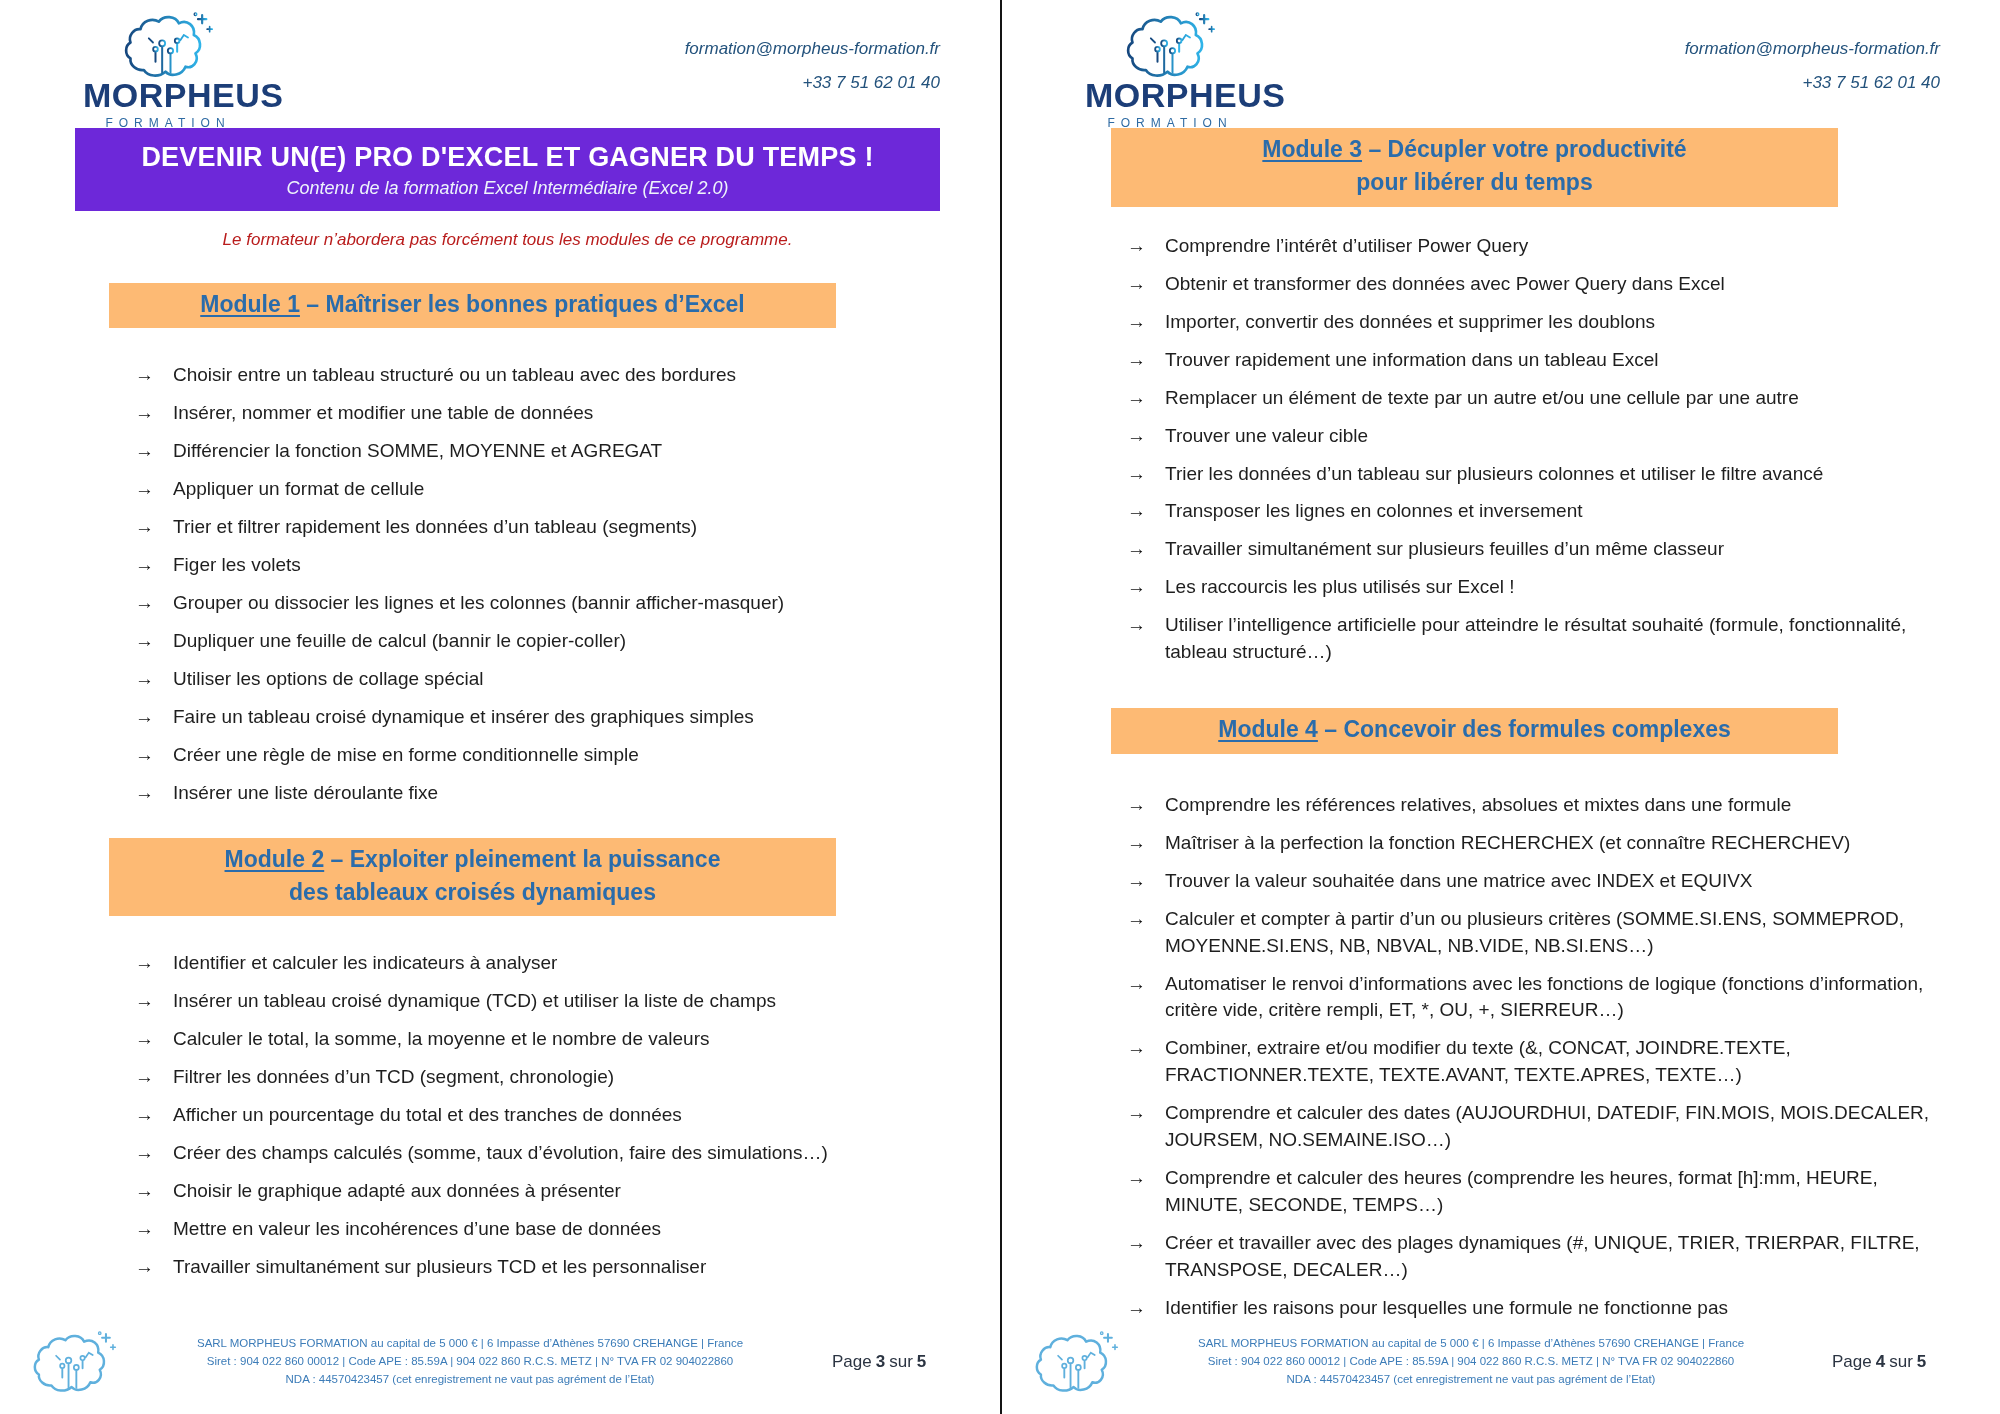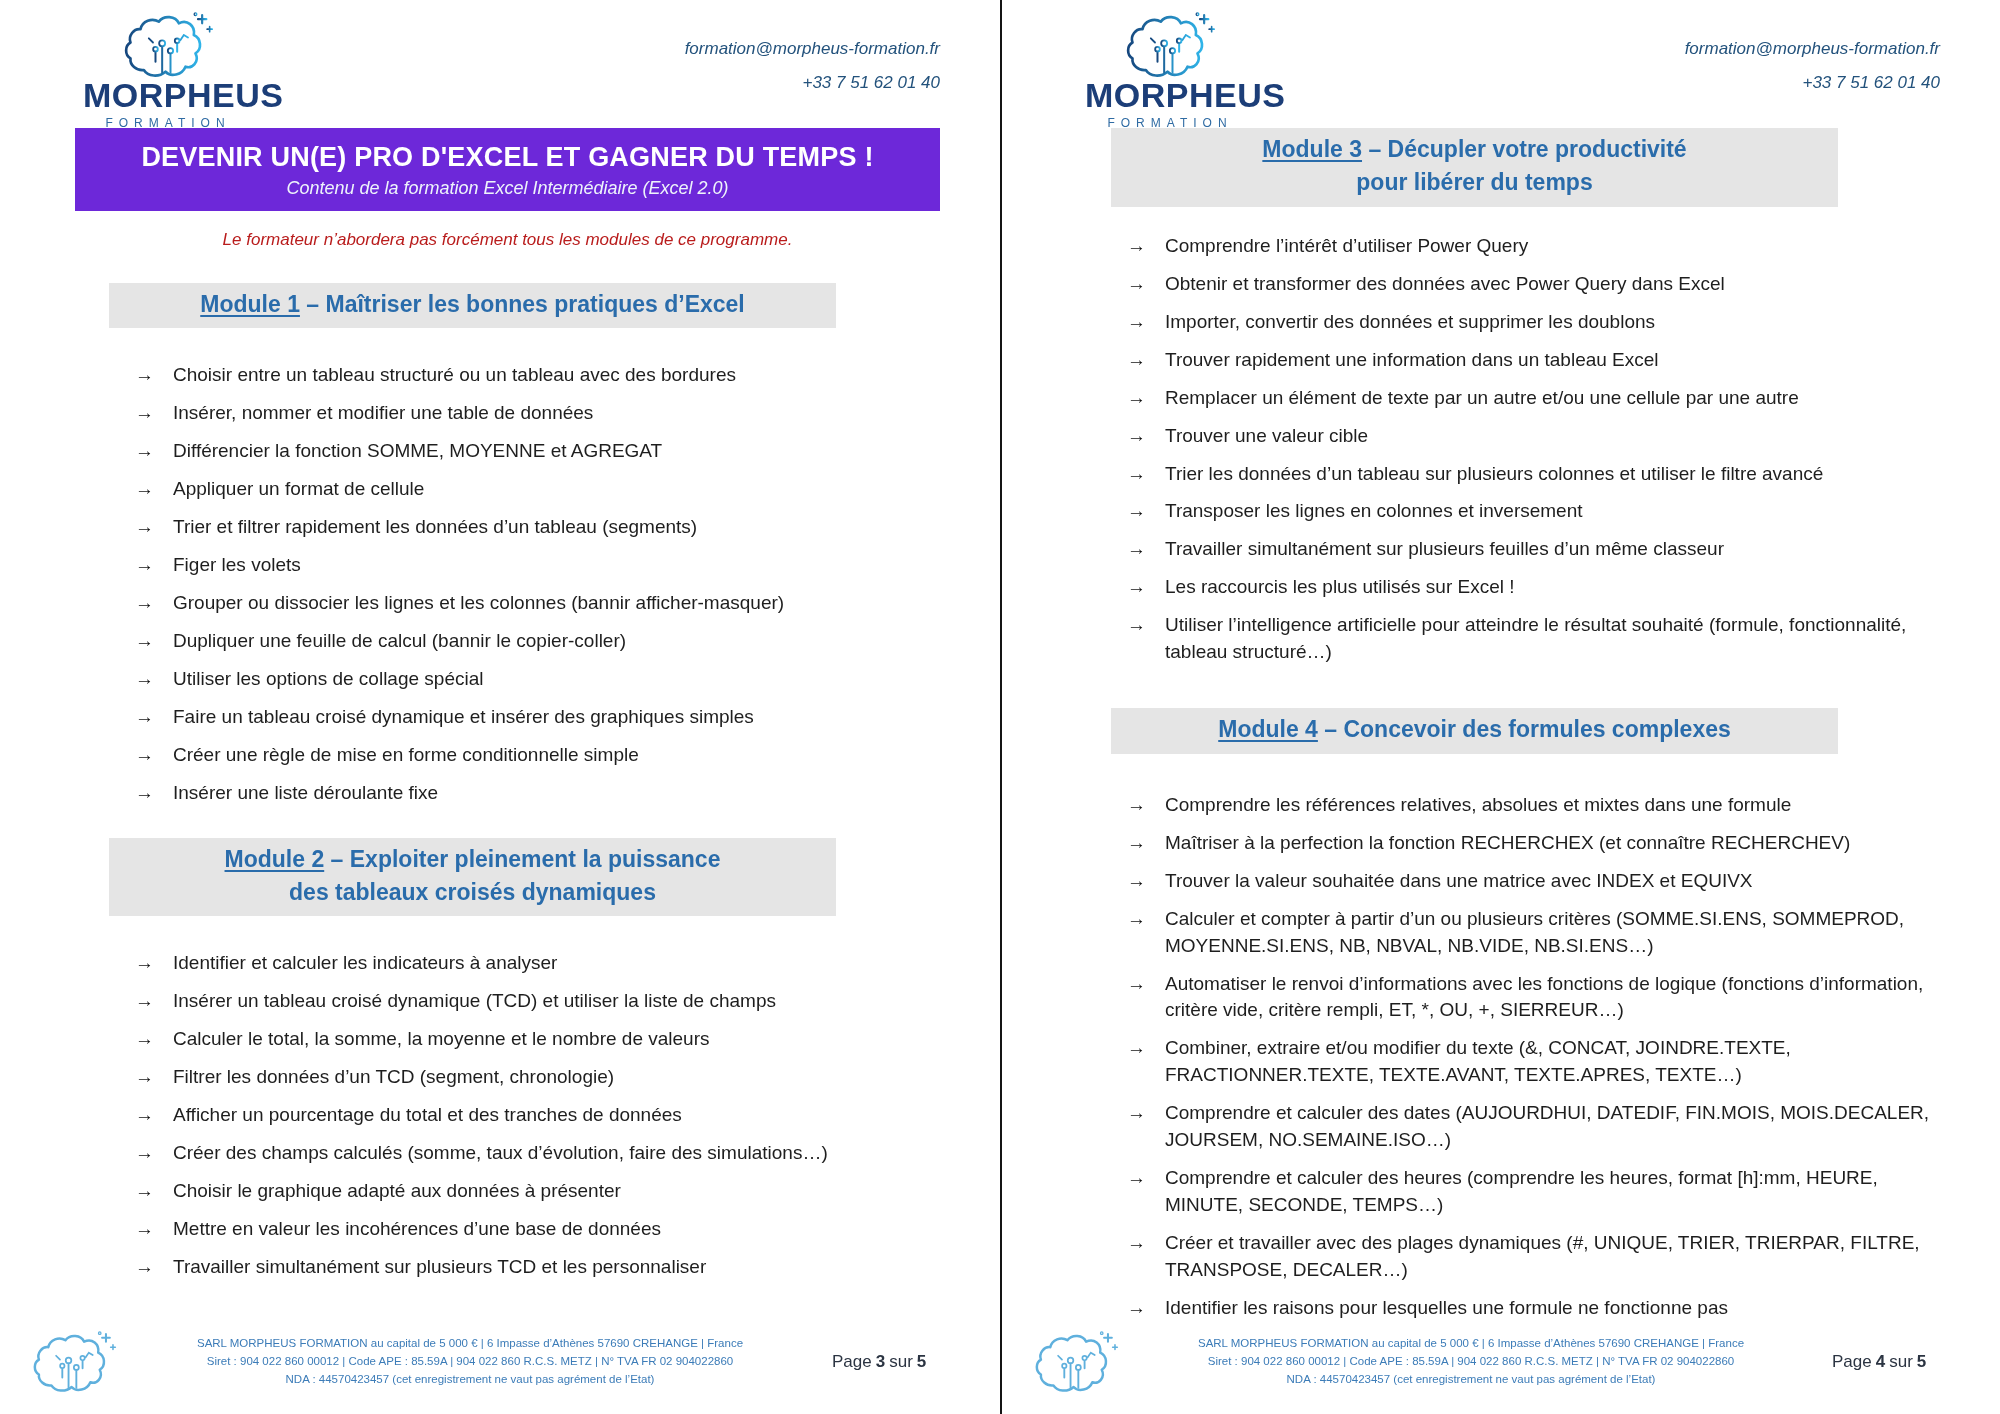--- a/index.html
+++ b/index.html
@@ -21,21 +21,21 @@
   .logo-sub{font-size:12px;color:#2f6ba3;letter-spacing:6px;margin-top:1px;}
   .contact{margin-top:22px;text-align:right;font-style:italic;color:#23527c;font-size:17px;line-height:2.0;}
   
   .banner{margin-top:14px;background:#6d28d9;color:#ffffff;text-align:center;padding:14px 6px 12px;}
   .banner-title{font-size:27px;font-weight:700;letter-spacing:.2px;}
   .banner-subtitle{font-size:18px;font-style:italic;margin-top:5px;color:#eef4fb;}
   
   .note{margin-top:17px;text-align:center;font-style:italic;font-size:17px;color:#b91c1c;line-height:1.45;}
   
   .module-heading{
-    background:#e5e5e5;width:727px;margin:30px 0 0 34px;box-sizing:border-box;
+    background:#fdba74;width:727px;margin:30px 0 0 34px;box-sizing:border-box;
     text-align:center;font-size:23px;font-weight:700;color:#2a6cab;
     padding:5px 4px 7px;line-height:1.45;white-space:pre-line;
   }
   .module-label{text-decoration:underline;text-underline-offset:3px;}
   .page-left .sections .module-heading:not(:first-child){margin-top:31px;}
   .page-right .sections .module-heading:first-child{margin-top:14px;}
   .page-right .sections .module-heading:not(:first-child){margin-top:42px;}
   .module-list{list-style:none;margin:34px 0 0;padding:0 0 0 60px;}
   .page-right .module-list{margin-top:26px;padding-left:50px;}
   .page-right .module-list + .module-heading + .module-list{margin-top:38px;}

